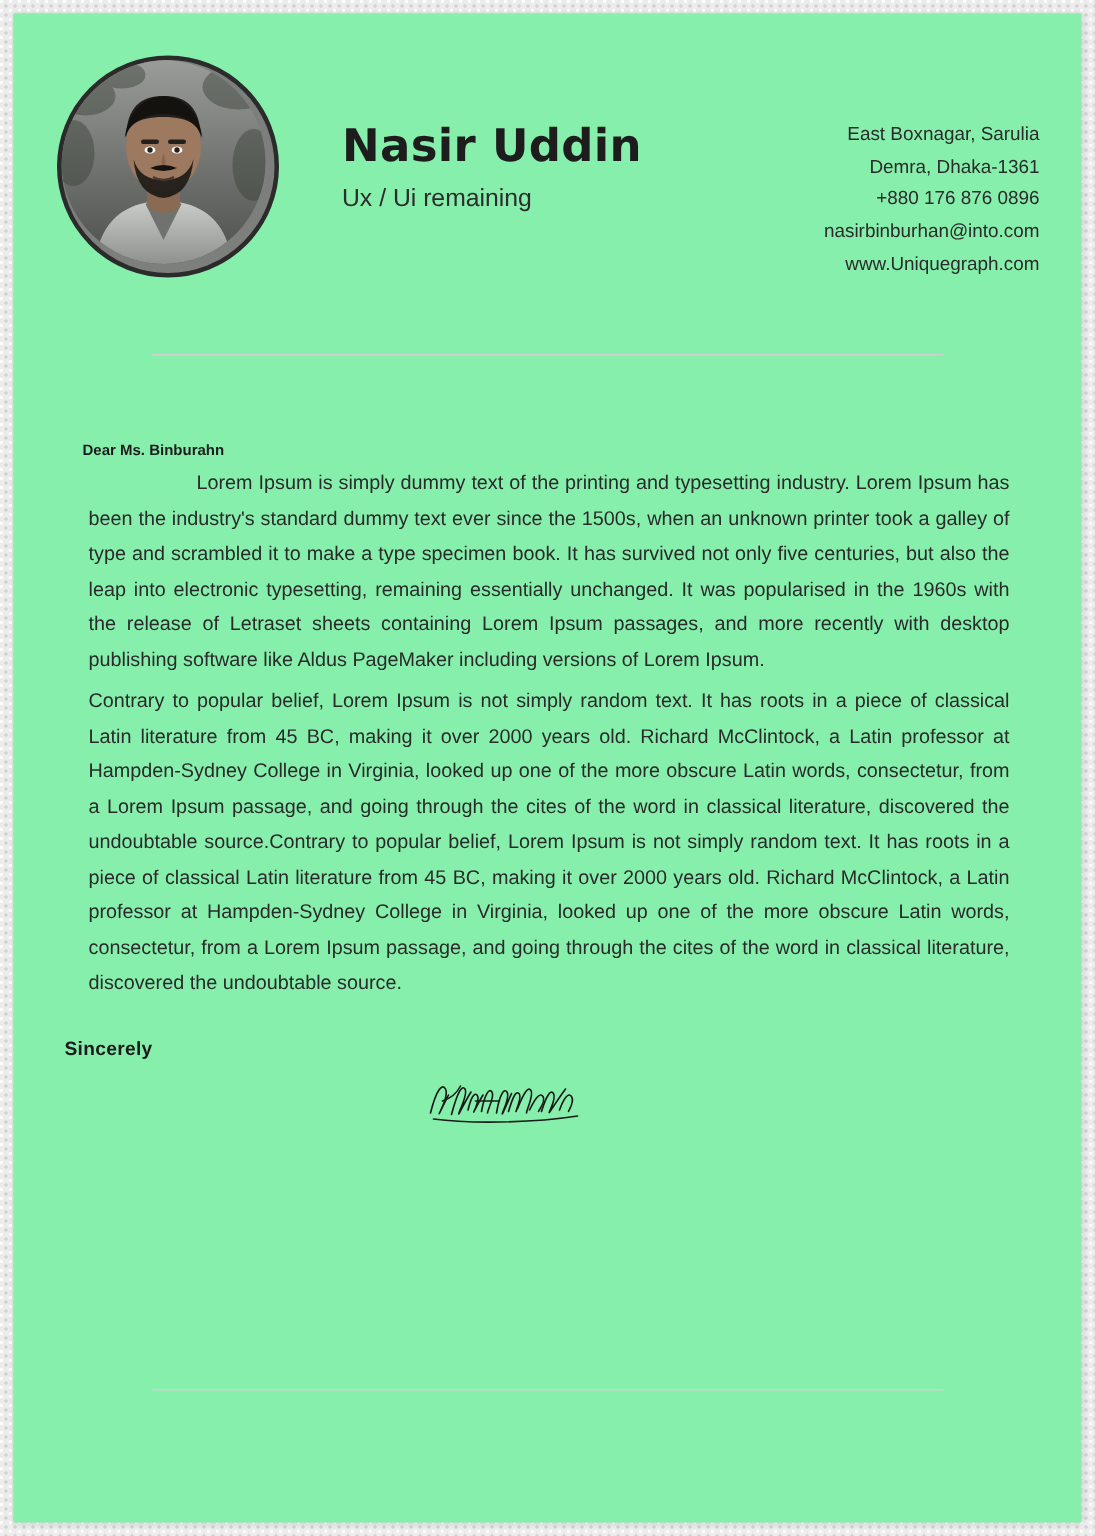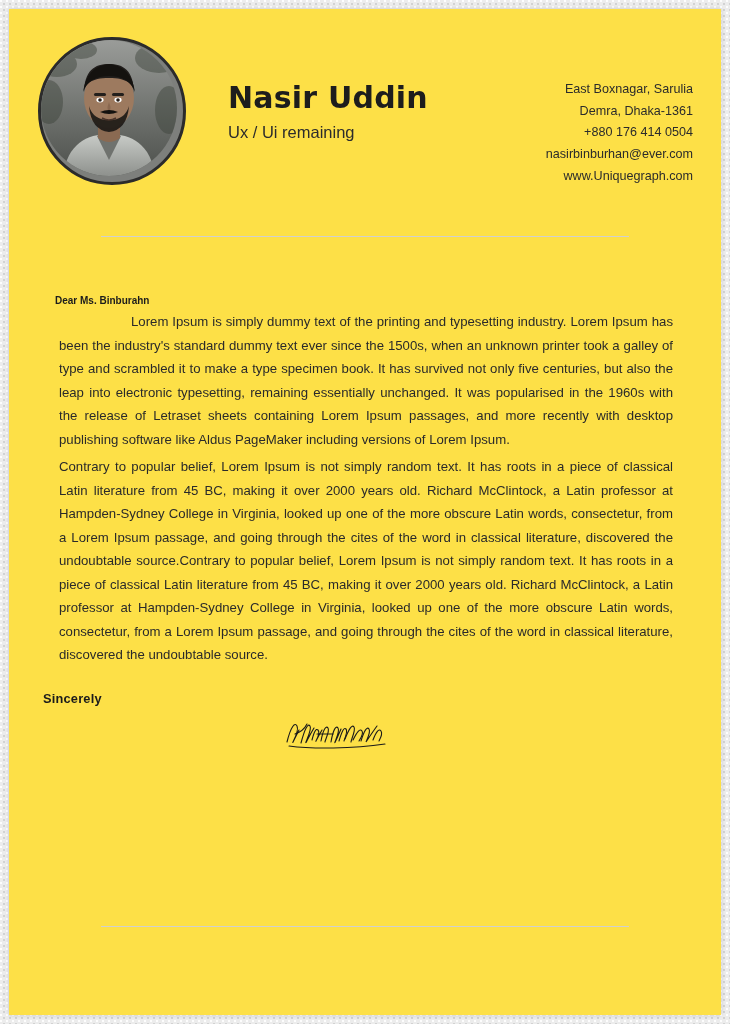--- a/index.html
+++ b/index.html
@@ -23,21 +23,21 @@
       radial-gradient(circle at 1px 1px, rgba(255,255,255,0.9) 1px, transparent 1.2px),
       radial-gradient(circle at 4px 4px, rgba(190,190,190,0.55) 1px, transparent 1.2px);
     background-size: 6px 6px, 6px 6px;
   }
   .sheet {
     position: absolute;
     left: 9px;
     top: 9px;
     width: 712px;
     height: 1006px;
-    background: #fde047;
+    background: #86efac;
     box-shadow: 0 0 4px rgba(0,0,0,0.18);
   }
   .inner {
     position: absolute;
     left: 0; top: 0; right: 0; bottom: 0;
     padding: 0 22px;
     box-sizing: border-box;
   }
 
   
@@ -224,22 +224,22 @@
       </div>
 
       <div class="name-block">
         <div class="name">Nasir Uddin</div>
         <div class="role">Ux / Ui remaining</div>
       </div>
 
       <div class="contact">
         <div>East Boxnagar, Sarulia</div>
         <div>Demra, Dhaka-1361</div>
-        <div>+880 176 414 0504</div>
-        <div>nasirbinburhan@ever.com</div>
+        <div>+880 176 876 0896</div>
+        <div>nasirbinburhan@into.com</div>
         <div>www.Uniquegraph.com</div>
       </div>
 
     </div>
 
     <div class="rule rule-top"></div>
 
     <div class="body-wrap">
       <div class="salutation">Dear Ms. Binburahn</div>
       <p class="para para-1">Lorem Ipsum is simply dummy text of the printing and typesetting industry. Lorem Ipsum has been the industry's standard dummy text ever since the 1500s, when an unknown printer took a galley of type and scrambled it to make a type specimen book. It has survived not only five centuries, but also the leap into electronic typesetting, remaining essentially unchanged. It was popularised in the 1960s with the release of Letraset sheets containing Lorem Ipsum passages, and more recently with desktop publishing software like Aldus PageMaker including versions of Lorem Ipsum.</p>

